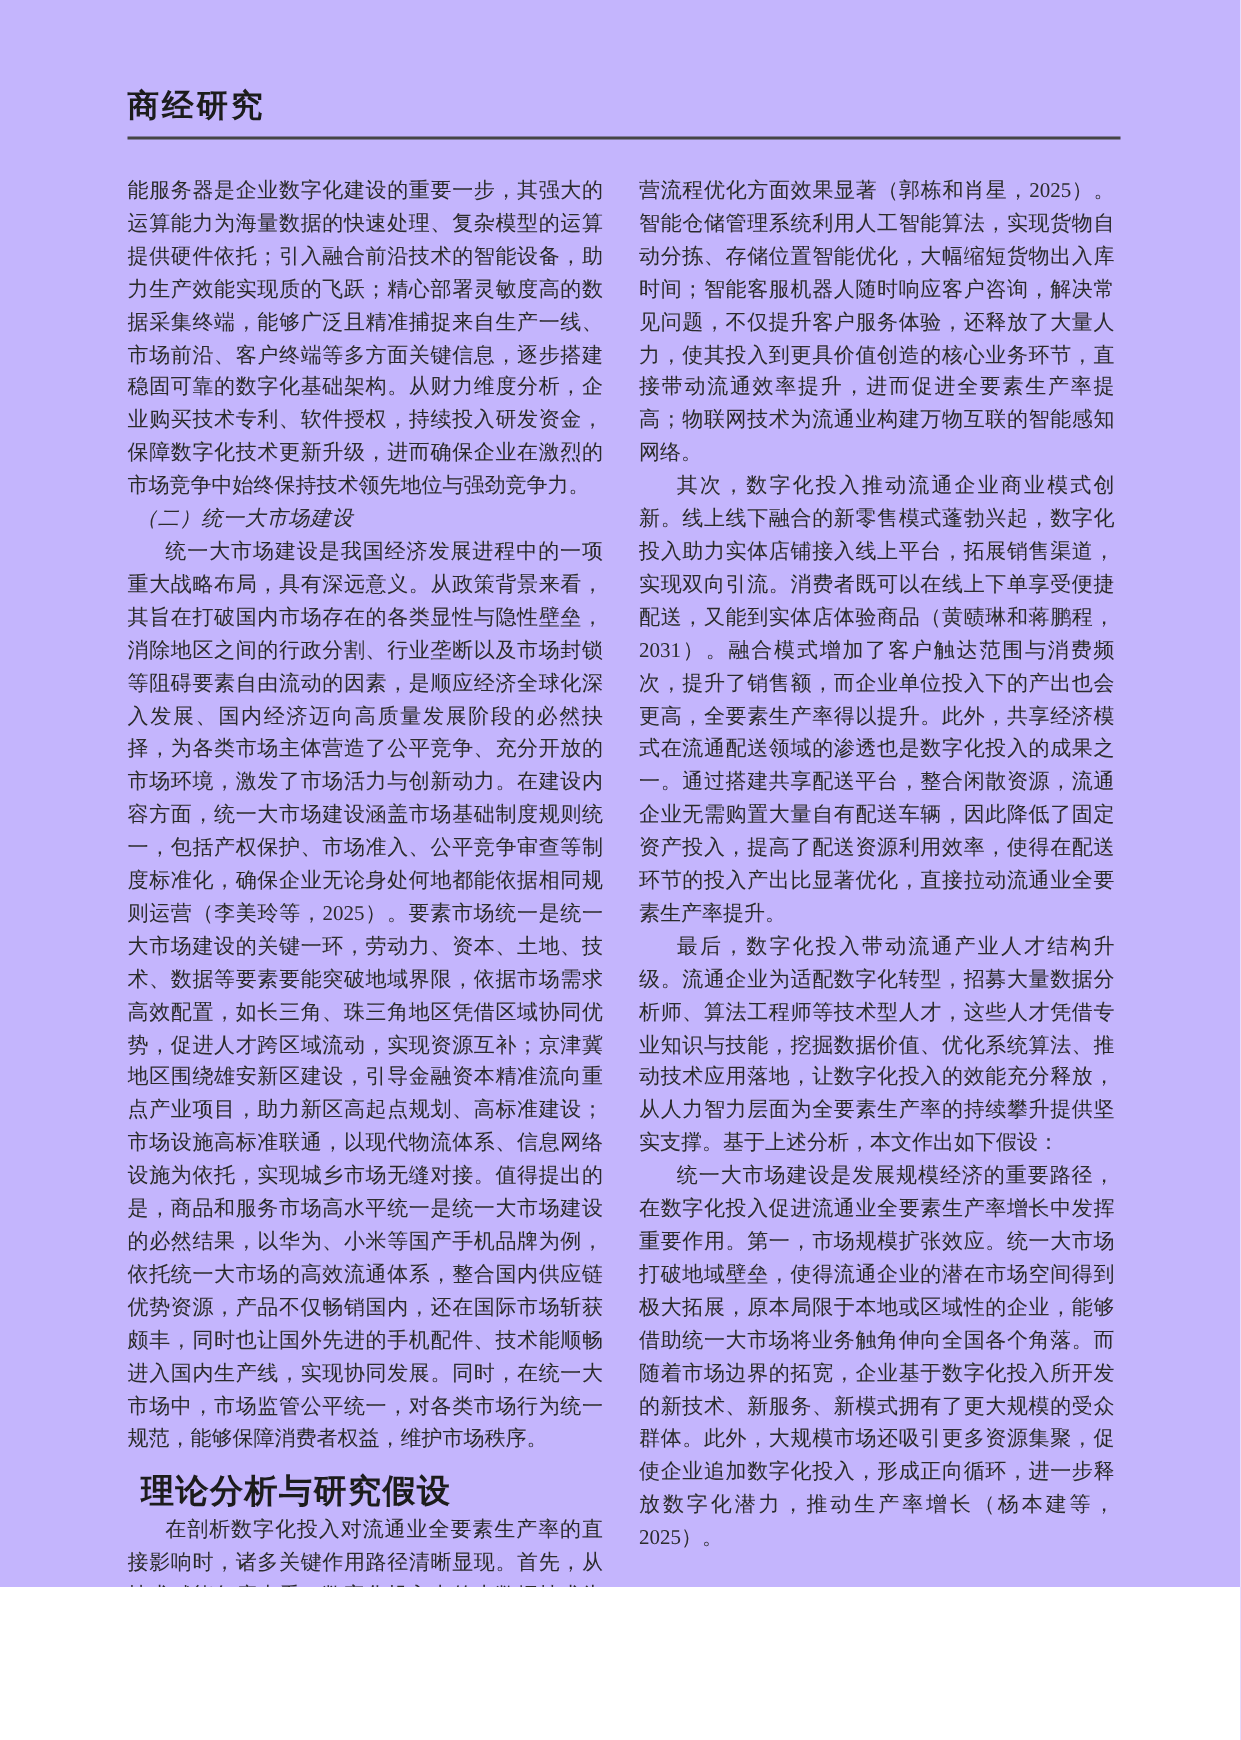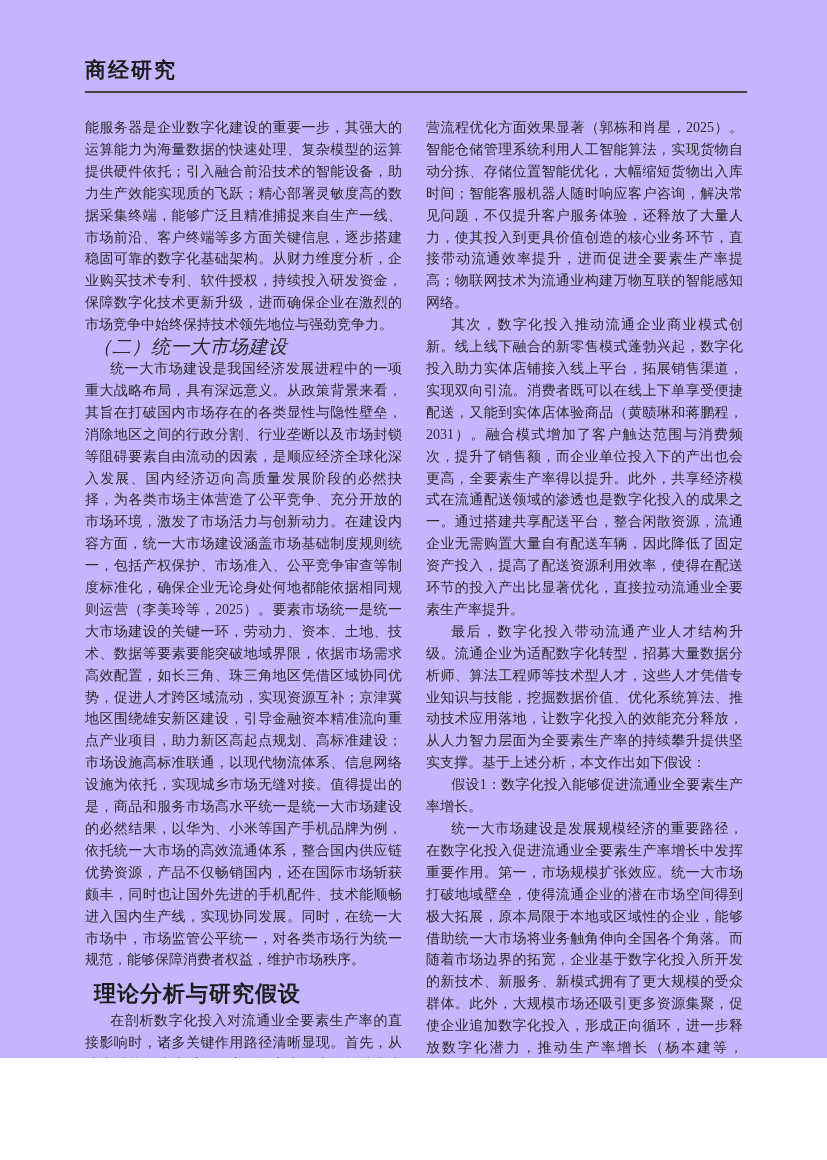--- a/index.html
+++ b/index.html
@@ -49,21 +49,21 @@
     line-height: 21.9px;
     text-align: justify;
     color: #2b2b2b;
   }
   .col p { margin: 0; }
   .cont { text-indent: 0; }
   .para { text-indent: 1.8em; }
   .subhead {
     text-indent: 0.4em;
     font-style: italic;
-    font-size: 19px;
+    font-size: 14px;
     letter-spacing: 0.5px;
     color: #2b2b2b;
   }
   .sechead {
     font-family: "Liberation Sans", sans-serif;
     font-size: 22px;
     font-weight: bold;
     letter-spacing: 1px;
     color: #1c1c1c;
     margin: 12px 0 5px 0;
@@ -98,21 +98,20 @@
       <p class="subhead">（二）统一大市场建设</p>
       <p class="para">统一大市场建设是我国经济发展进程中的一项重大战略布局，具有深远意义。从政策背景来看，其旨在打破国内市场存在的各类显性与隐性壁垒，消除地区之间的行政分割、行业垄断以及市场封锁等阻碍要素自由流动的因素，是顺应经济全球化深入发展、国内经济迈向高质量发展阶段的必然抉择，为各类市场主体营造了公平竞争、充分开放的市场环境，激发了市场活力与创新动力。在建设内容方面，统一大市场建设涵盖市场基础制度规则统一，包括产权保护、市场准入、公平竞争审查等制度标准化，确保企业无论身处何地都能依据相同规则运营（李美玲等，2025）。要素市场统一是统一大市场建设的关键一环，劳动力、资本、土地、技术、数据等要素要能突破地域界限，依据市场需求高效配置，如长三角、珠三角地区凭借区域协同优势，促进人才跨区域流动，实现资源互补；京津冀地区围绕雄安新区建设，引导金融资本精准流向重点产业项目，助力新区高起点规划、高标准建设；市场设施高标准联通，以现代物流体系、信息网络设施为依托，实现城乡市场无缝对接。值得提出的是，商品和服务市场高水平统一是统一大市场建设的必然结果，以华为、小米等国产手机品牌为例，依托统一大市场的高效流通体系，整合国内供应链优势资源，产品不仅畅销国内，还在国际市场斩获颇丰，同时也让国外先进的手机配件、技术能顺畅进入国内生产线，实现协同发展。同时，在统一大市场中，市场监管公平统一，对各类市场行为统一规范，能够保障消费者权益，维护市场秩序。</p>
       <h2 class="sechead">理论分析与研究假设</h2>
       <p class="para">在剖析数字化投入对流通业全要素生产率的直接影响时，诸多关键作用路径清晰显现。首先，从技术赋能角度来看，数字化投入中的大数据技术为流通企业提供了精准决策的工具。通过收集海量的消费数据、市场动态数据以及供应链各环节数据，流通企业得以深度洞察消费者偏好、需求趋势以及库存状况等关键信息。人工智能技术在流通业的运</p>
     </section>
 
     <section class="col">
       <p class="cont">营流程优化方面效果显著（郭栋和肖星，2025）。智能仓储管理系统利用人工智能算法，实现货物自动分拣、存储位置智能优化，大幅缩短货物出入库时间；智能客服机器人随时响应客户咨询，解决常见问题，不仅提升客户服务体验，还释放了大量人力，使其投入到更具价值创造的核心业务环节，直接带动流通效率提升，进而促进全要素生产率提高；物联网技术为流通业构建万物互联的智能感知网络。</p>
       <p class="para">其次，数字化投入推动流通企业商业模式创新。线上线下融合的新零售模式蓬勃兴起，数字化投入助力实体店铺接入线上平台，拓展销售渠道，实现双向引流。消费者既可以在线上下单享受便捷配送，又能到实体店体验商品（黄赜琳和蒋鹏程，2031）。融合模式增加了客户触达范围与消费频次，提升了销售额，而企业单位投入下的产出也会更高，全要素生产率得以提升。此外，共享经济模式在流通配送领域的渗透也是数字化投入的成果之一。通过搭建共享配送平台，整合闲散资源，流通企业无需购置大量自有配送车辆，因此降低了固定资产投入，提高了配送资源利用效率，使得在配送环节的投入产出比显著优化，直接拉动流通业全要素生产率提升。</p>
       <p class="para">最后，数字化投入带动流通产业人才结构升级。流通企业为适配数字化转型，招募大量数据分析师、算法工程师等技术型人才，这些人才凭借专业知识与技能，挖掘数据价值、优化系统算法、推动技术应用落地，让数字化投入的效能充分释放，从人力智力层面为全要素生产率的持续攀升提供坚实支撑。基于上述分析，本文作出如下假设：</p>
-      <p class="para">假设1：数字化投入能够促进流通业全要素生产率增长。</p>
       <p class="para">统一大市场建设是发展规模经济的重要路径，在数字化投入促进流通业全要素生产率增长中发挥重要作用。第一，市场规模扩张效应。统一大市场打破地域壁垒，使得流通企业的潜在市场空间得到极大拓展，原本局限于本地或区域性的企业，能够借助统一大市场将业务触角伸向全国各个角落。而随着市场边界的拓宽，企业基于数字化投入所开发的新技术、新服务、新模式拥有了更大规模的受众群体。此外，大规模市场还吸引更多资源集聚，促使企业追加数字化投入，形成正向循环，进一步释放数字化潜力，推动生产率增长（杨本建等，2025）。</p>
 
     </section>
 
   </main>
 
   <footer class="page-footer">
     <span class="pageno">6</span>
     <span class="journal">商业经济研究</span>
     <span class="issue">2026 年 7 期</span>

